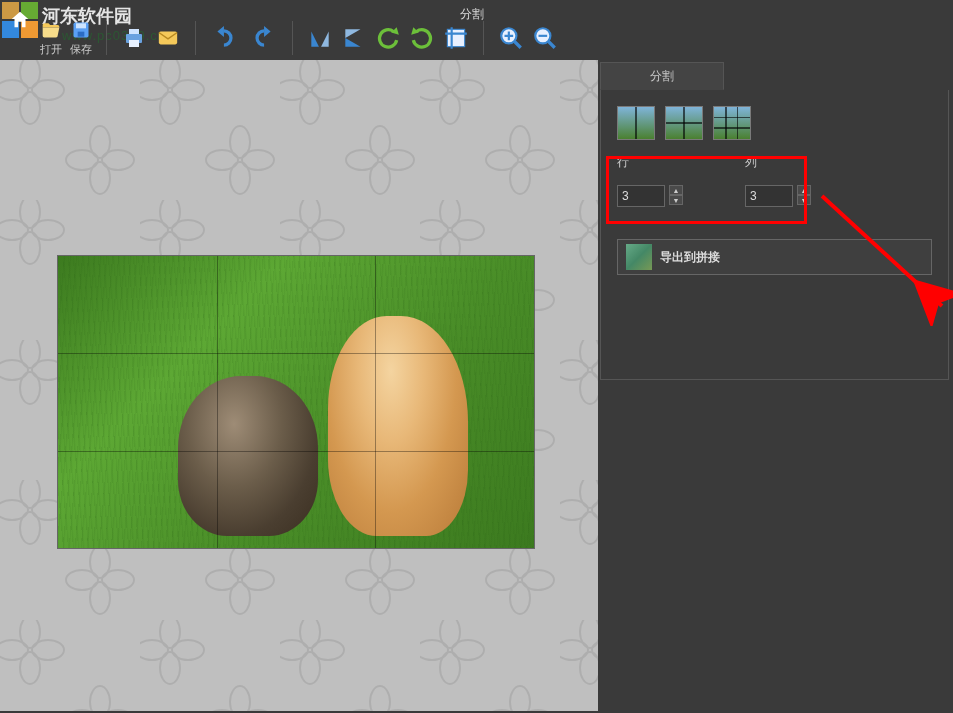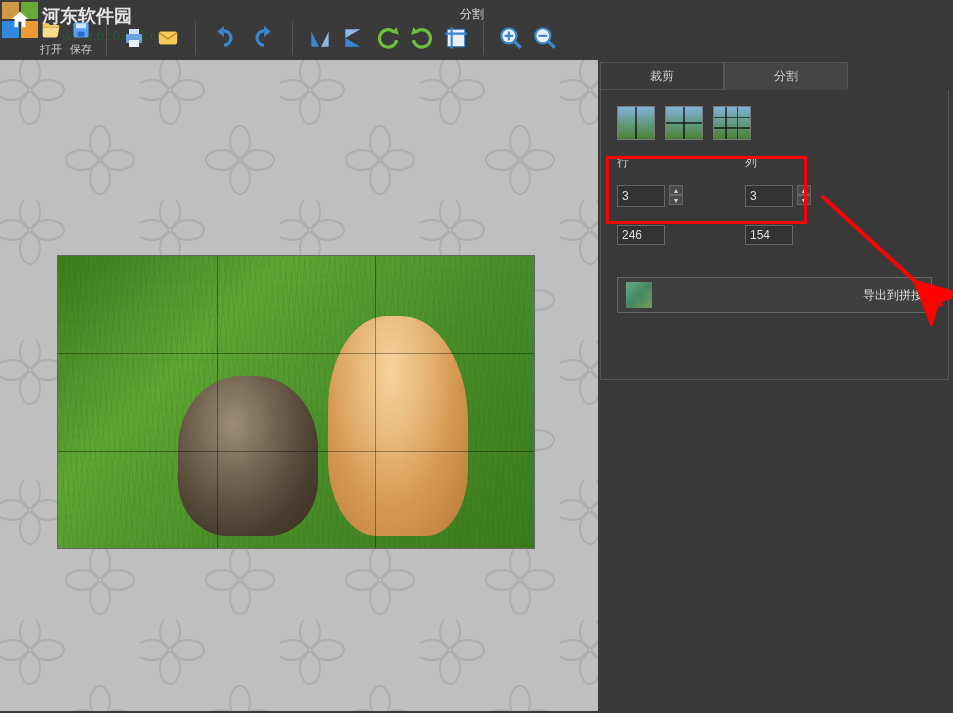--- a/index.html
+++ b/index.html
@@ -270,23 +270,24 @@
   padding: 0 8px;
 }
 .export-btn .thumb {
   width: 26px;
   height: 26px;
   background: linear-gradient(135deg,#6a8 0%, #486 50%, #795 100%);
   margin-right: 8px;
 }
 .export-btn .txt {
   flex: 1;
-  text-align: right;
+  text-align: left;
   color: #ddd;
   font-size: 12px;
+  font-weight: bold;
 }
 
 
 .arrow-svg {
   position: absolute;
   top: 176px;
   left: 812px;
   pointer-events: none;
 }
 
@@ -458,21 +459,20 @@
       <div class="vline" style="left:33.33%"></div>
       <div class="vline" style="left:66.66%"></div>
       <div class="hline" style="top:33.33%"></div>
       <div class="hline" style="top:66.66%"></div>
     </div>
   </div>
 </div>
 
 <div class="right-panel">
   <div class="tabs">
-    <div class="tab">裁剪</div>
     <div class="tab active">分割</div>
   </div>
   <div class="panel-content">
     <div class="preset-row">
       <div class="preset p1"></div>
       <div class="preset p2"></div>
       <div class="preset p3"></div>
     </div>
 
     <div class="field-row">
@@ -497,28 +497,20 @@
         <div class="spin-wrap">
           <input class="num-input" value="3" style="">
           <div class="spin-btns">
             <div class="spin-btn">▲</div>
             <div class="spin-btn">▼</div>
           </div>
         </div>
       </div>
     </div>
 
-    <div class="field-row">
-      <div class="field-col">
-        <input class="num-input" value="246" style="">
-      </div>
-      <div class="field-col">
-        <input class="num-input" value="154" style="">
-      </div>
-    </div>
 
     <div class="export-btn">
       <div class="thumb"></div>
       <div class="txt">导出到拼接</div>
     </div>
   </div>
 </div>
 
 <div class="highlight-box"></div>
 <svg class="arrow-svg" width="150" height="150">

